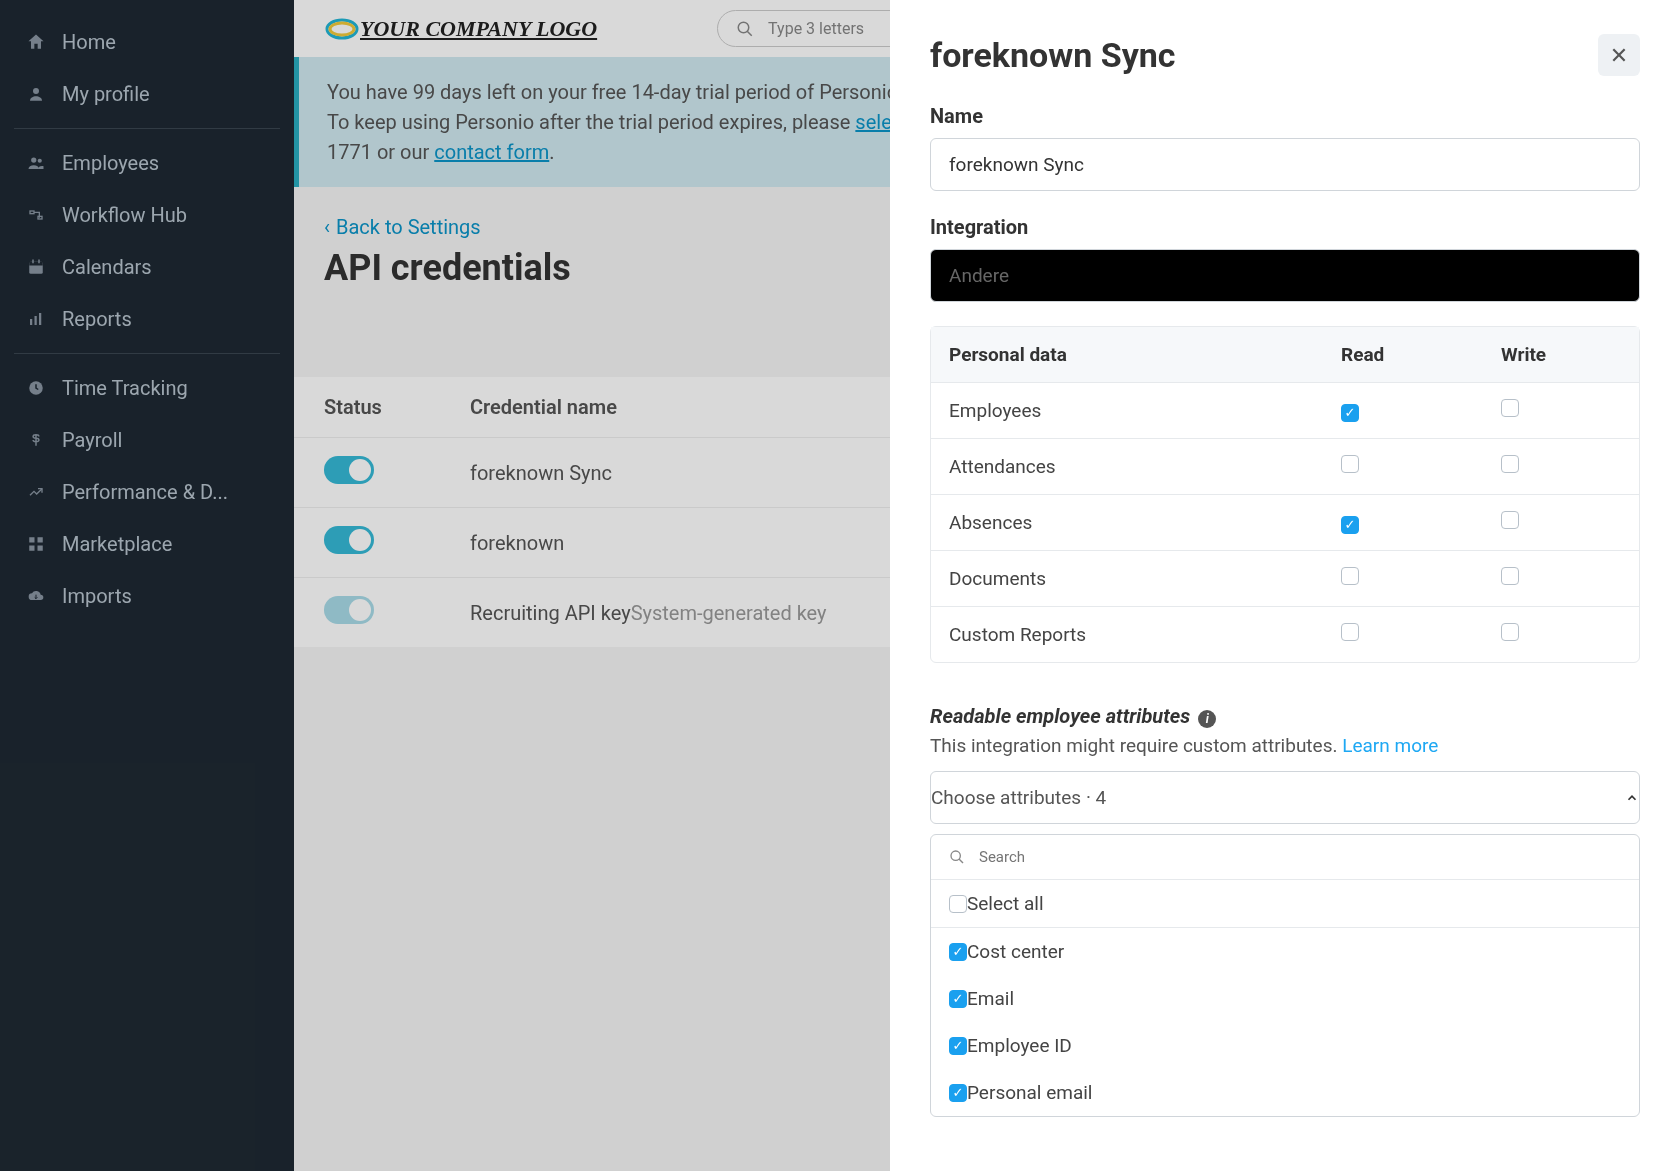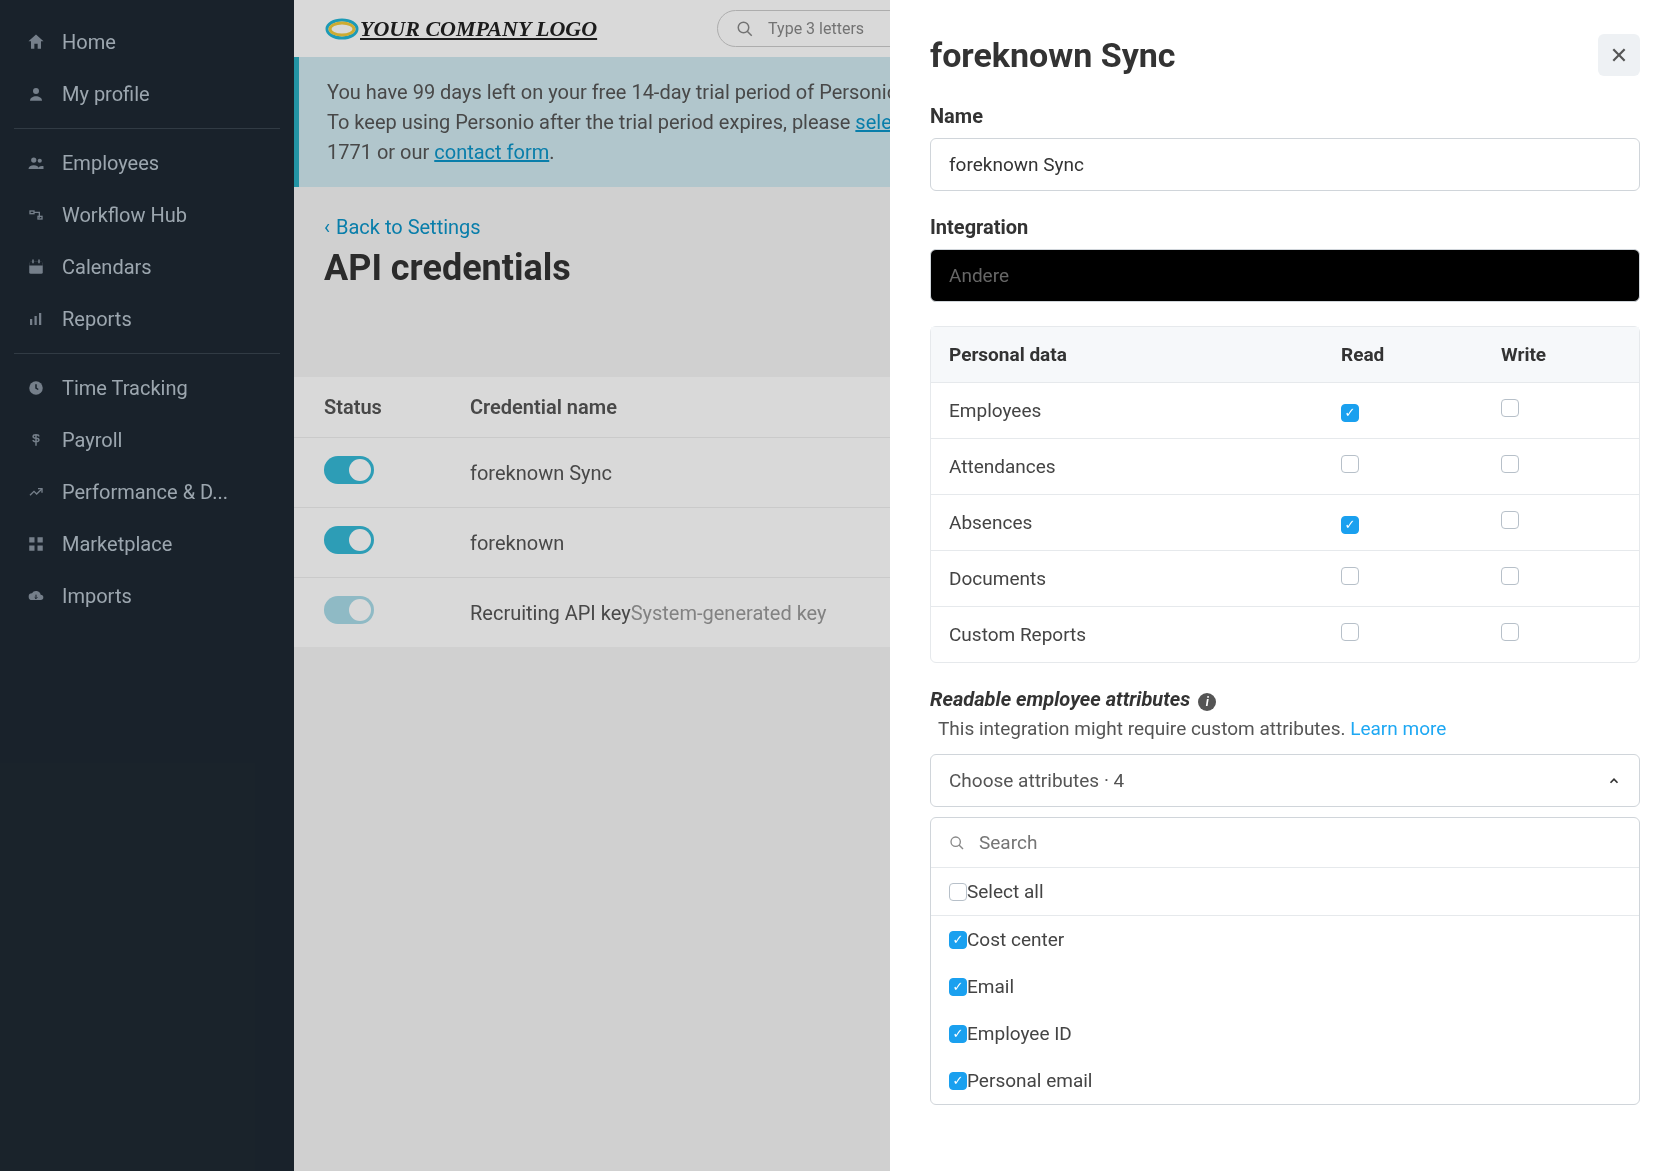--- a/index.html
+++ b/index.html
@@ -31,38 +31,38 @@
 .toggle.disabled { background: #a8dbe8; }
 .sysgen { color: #999; }
 .overlay { position: absolute; inset: 0; background: rgba(0,0,0,0.15); }
 .panel { position: absolute; top: 0; right: 0; width: 790px; height: 100%; background: #fff; padding: 34px 40px; overflow-y: auto; }
 .panel-head { display: flex; justify-content: space-between; align-items: center; margin-bottom: 28px; }
 .panel-title { font-size: 34px; font-weight: 700; color: #333; }
 .close-btn { width: 42px; height: 42px; border-radius: 6px; background: #eef1f4; display: flex; align-items: center; justify-content: center; cursor: pointer; font-size: 22px; color: #555; }
 .field-label { font-weight: 700; color: #333; font-size: 20px; margin-bottom: 10px; }
 .text-input { width: 100%; border: 1px solid #d0d5da; border-radius: 6px; padding: 14px 18px; font-size: 19px; color: #333; margin-bottom: 24px; }
 .text-input.readonly { background: #000000; color: #666; }
-.perm-table { border: 1px solid #e6e9ec; border-radius: 6px; margin-bottom: 24px; }
+.perm-table { border: 1px solid #e6e9ec; border-radius: 6px; margin-bottom: 41px; }
 .perm-head, .perm-row { display: flex; align-items: center; padding: 16px 18px; font-size: 19px; }
 .perm-head { background: #f6f8fa; font-weight: 700; color: #333; border-bottom: 1px solid #e6e9ec; }
 .perm-row { border-top: 1px solid #e6e9ec; color: #444; }
 .perm-row:first-of-type { border-top: none; }
 .pc-name { flex: 1; }
 .pc-read { width: 160px; }
 .pc-write { width: 120px; }
 .cbox { width: 18px; height: 18px; border: 1.5px solid #b7c0c9; border-radius: 4px; display: inline-flex; align-items: center; justify-content: center; background: #fff; cursor: pointer; }
 .cbox.checked { background: #1aa0ef; border-color: #1aa0ef; color: #fff; font-size: 13px; }
 .attr-head { display: flex; align-items: flex-end; gap: 8px; font-size: 20px; font-weight: 700; color: #333; font-style: italic; }
-.attr-sub { color: #555; font-size: 19px; margin: 6px 8px 14px; }
+.attr-sub { color: #555; font-size: 19px; margin: 6px 0 14px; }
 .attr-sub a { color: #1ea8f3; text-decoration: none; cursor: pointer; }
-.attr-select { border: 1px solid #d0d5da; border-radius: 6px; padding: 14px 18px; font-size: 19px; color: #555; display: flex; justify-content: space-between; align-items: center; cursor: pointer; }
+.attr-select { border: 1px solid #d0d5da; border-radius: 6px; padding: 14px 0; font-size: 19px; color: #555; display: flex; justify-content: space-between; align-items: center; cursor: pointer; }
 .dropdown { border: 1px solid #d0d5da; border-radius: 6px; margin-top: 10px; }
 .dd-search { display: flex; align-items: center; border-bottom: 1px solid #e6e9ec; padding: 13px 18px; color: #888; }
 .dd-search .icon { margin-right: 14px; }
-.dd-search input { border: none; outline: none; font-size: 19px; flex: 1; }
+.dd-search input { border: none; outline: none; font-size: 15px; flex: 1; }
 .dd-item { display: flex; align-items: center; padding: 12px 18px; font-size: 19px; color: #444; cursor: pointer; }
 .dd-divider { height: 1px; background: #e6e9ec; }
 .info-icon { width: 18px; height: 18px; border-radius: 50%; background: #555; color: #fff; font-size: 12px; display: inline-flex; align-items: center; justify-content: center; font-weight: bold; }
 svg { display: block; }
 </style>
 </head>
 <body>
 
 <div class="app">
   <div class="sidebar" id="sidebar">

